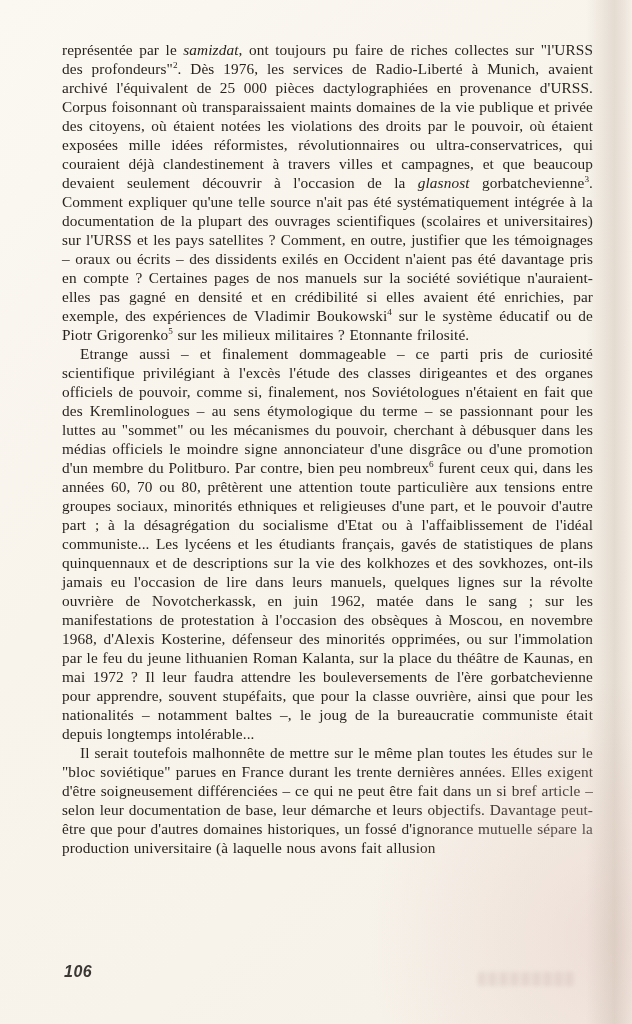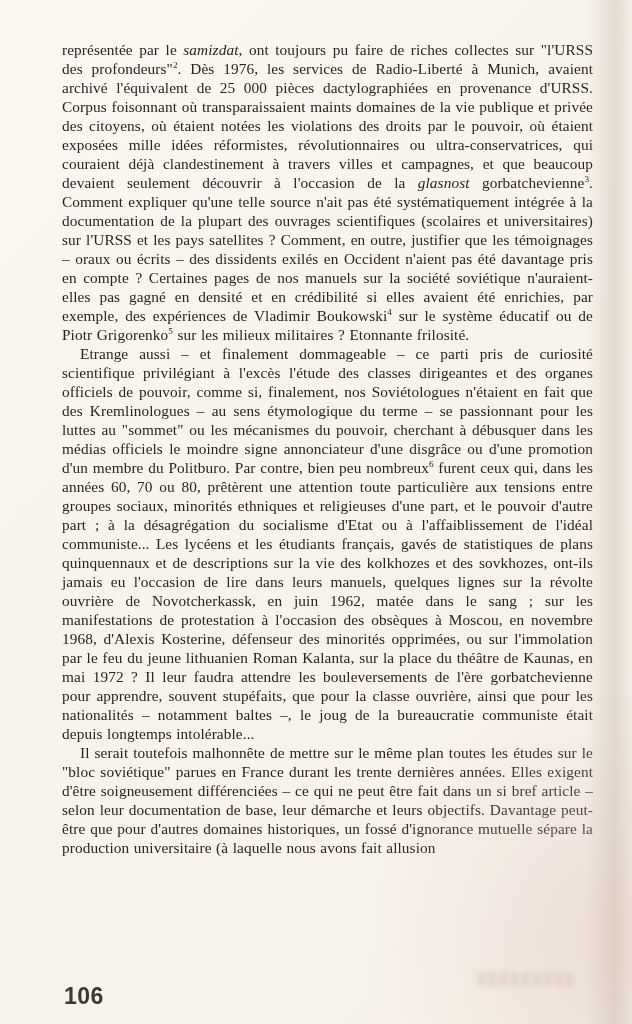--- a/index.html
+++ b/index.html
@@ -74,26 +74,27 @@
   }
   .text-column sup {
     font-size: 60%;
     vertical-align: super;
     line-height: 0;
     letter-spacing: 0;
   }
   .page-number {
     position: absolute;
     left: 64px;
-    top: 983px;
+    top: 963px;
     font-family: "Liberation Sans", "DejaVu Sans", sans-serif;
     font-weight: 700;
-    font-size: 23px;
+    font-size: 16px;
     letter-spacing: 0.5px;
     color: #3b3834;
+    font-style: italic;
   }
 </style>
 </head>
 <body>
 
 <div class="page">
   <div class="text-column">
       <p class=""><span>représentée par le </span><i>samizdat</i><span>, ont toujours pu faire de riches collectes sur "l'URSS des profondeurs"</span><sup>2</sup><span>. Dès 1976, les services de Radio-Liberté à Munich, avaient archivé l'équivalent de 25 000 pièces dactylographiées en provenance d'URSS. Corpus foisonnant où transparaissaient maints domaines de la vie publique et privée des citoyens, où étaient notées les violations des droits par le pouvoir, où étaient exposées mille idées réformistes, révolutionnaires ou ultra-conservatrices, qui couraient déjà clandestinement à travers villes et campagnes, et que beaucoup devaient seulement découvrir à l'occasion de la </span><i>glasnost</i><span> gorbatchevienne</span><sup>3</sup><span>. Comment expliquer qu'une telle source n'ait pas été systématiquement intégrée à la documentation de la plupart des ouvrages scientifiques (scolaires et universitaires) sur l'URSS et les pays satellites ? Comment, en outre, justifier que les témoignages – oraux ou écrits – des dissidents exilés en Occident n'aient pas été davantage pris en compte ? Certaines pages de nos manuels sur la société soviétique n'auraient-elles pas gagné en densité et en crédibilité si elles avaient été enrichies, par exemple, des expériences de Vladimir Boukowski</span><sup>4</sup><span> sur le système éducatif ou de Piotr Grigorenko</span><sup>5</sup><span> sur les milieux militaires ? Etonnante frilosité.</span></p>
       <p class="indent"><span>Etrange aussi – et finalement dommageable – ce parti pris de curiosité scientifique privilégiant à l'excès l'étude des classes dirigeantes et des organes officiels de pouvoir, comme si, finalement, nos Soviétologues n'étaient en fait que des Kremlinologues – au sens étymologique du terme – se passionnant pour les luttes au "sommet" ou les mécanismes du pouvoir, cherchant à débusquer dans les médias officiels le moindre signe annonciateur d'une disgrâce ou d'une promotion d'un membre du Politburo. Par contre, bien peu nombreux</span><sup>6</sup><span> furent ceux qui, dans les années 60, 70 ou 80, prêtèrent une attention toute particulière aux tensions entre groupes sociaux, minorités ethniques et religieuses d'une part, et le pouvoir d'autre part ; à la désagrégation du socialisme d'Etat ou à l'affaiblissement de l'idéal communiste... Les lycéens et les étudiants français, gavés de statistiques de plans quinquennaux et de descriptions sur la vie des kolkhozes et des sovkhozes, ont-ils jamais eu l'occasion de lire dans leurs manuels, quelques lignes sur la révolte ouvrière de Novotcherkassk, en juin 1962, matée dans le sang ; sur les manifestations de protestation à l'occasion des obsèques à Moscou, en novembre 1968, d'Alexis Kosterine, défenseur des minorités opprimées, ou sur l'immolation par le feu du jeune lithuanien Roman Kalanta, sur la place du théâtre de Kaunas, en mai 1972 ? Il leur faudra attendre les bouleversements de l'ère gorbatchevienne pour apprendre, souvent stupéfaits, que pour la classe ouvrière, ainsi que pour les nationalités – notamment baltes –, le joug de la bureaucratie communiste était depuis longtemps intolérable...</span></p>
       <p class="indent"><span>Il serait toutefois malhonnête de mettre sur le même plan toutes les études sur le "bloc soviétique" parues en France durant les trente dernières années. Elles exigent d'être soigneusement différenciées – ce qui ne peut être fait dans un si bref article – selon leur documentation de base, leur démarche et leurs objectifs. Davantage peut-être que pour d'autres domaines historiques, un fossé d'ignorance mutuelle sépare la production universitaire (à laquelle nous avons fait allusion</span></p>

